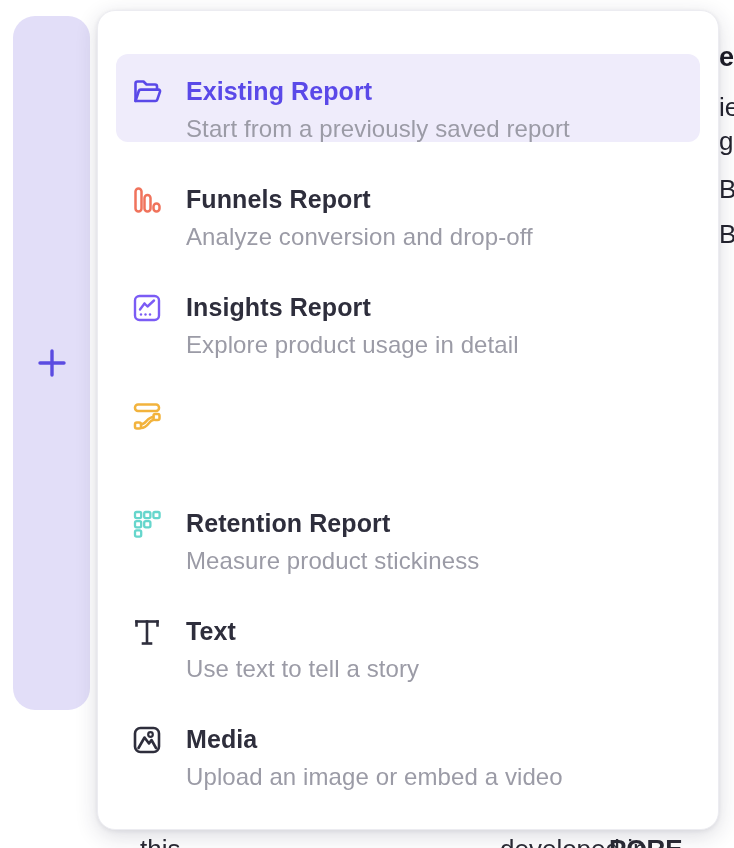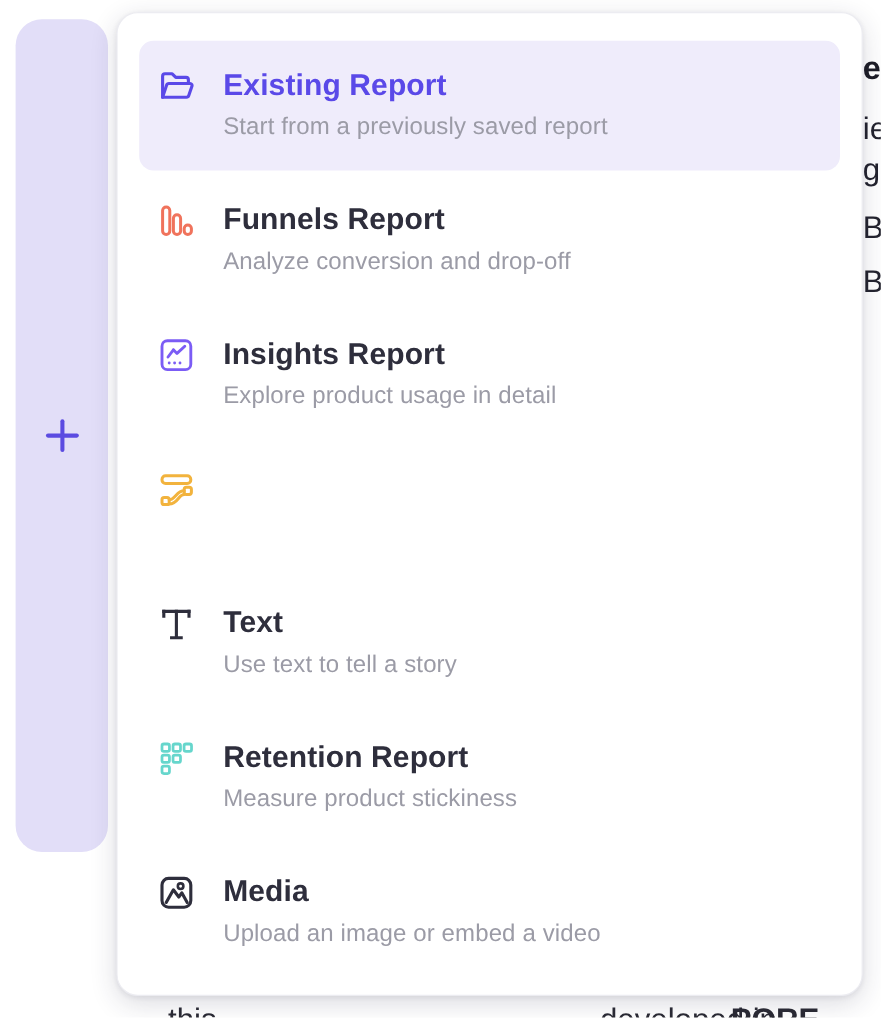--- a/index.html
+++ b/index.html
@@ -53,40 +53,41 @@
     background: #ffffff;
     border: 1px solid #ececf1;
     border-radius: 18px;
     box-shadow: 0 6px 22px rgba(40, 40, 70, 0.16), 0 1px 4px rgba(40,40,70,0.08);
     z-index: 2;
     padding: 23px 18px;
   }
   .menu-item {
     display: flex;
     gap: 22px;
-    height: 108px;
+    height: 88px;
     margin-bottom: 4px;
     padding: 22px 14px 0 14px;
     border-radius: 12px;
     cursor: pointer;
+    margin-top: 20px;
   }
   .menu-item.active { background: var(--active-item-bg, #EFECFB); }
   .mi-icon { width: 34px; height: 34px; flex: 0 0 34px; margin-top: -1px; }
   .mi-icon svg { width: 34px; height: 34px; display: block; }
   .mi-title {
     font-size: 25px;
     font-weight: 600;
     line-height: 30px;
     color: var(--title-text, #2E2E3C);
     letter-spacing: 0.1px;
   }
   .menu-item.active .mi-title { color: var(--accent-purple, #5A49E8); }
   .mi-desc {
     margin-top: 9px;
-    font-size: 20px;
+    font-size: 24px;
     font-weight: 400;
     color: var(--subtitle-text, #9B9BA6);
     letter-spacing: 0.1px;
   }
 
   
   .ic-folder    { color: var(--accent-purple, #5A49E8); }
   .ic-insights  { color: var(--insights-purple, #7B5CF5); }
   .ic-funnels   { color: var(--funnels-orange, #F0735C); }
   .ic-flows     { color: var(--flows-yellow, #F2B33D); }
@@ -170,52 +171,52 @@
         <rect x="5" y="5.5" width="24" height="6.5" rx="3"></rect>
         <rect x="23.5" y="15" width="6" height="6" rx="1.8"></rect>
         <rect x="5" y="23.5" width="6" height="6" rx="1.8"></rect>
         <path d="M11 25.5 C 16 25.5 17 18 23.5 18"></path>
         <path d="M11 29 C 18.5 29 18.5 21 23.5 21"></path>
       </svg>
     </span>
   </div>
 
   <div class="menu-item">
-    <span class="mi-icon ic-text">
-      <svg viewBox="0 0 34 34" fill="none" stroke="currentColor" stroke-width="2.6" stroke-linecap="square">
-        <path d="M6.5 6.5 h21"></path>
-        <path d="M6.5 6.5 v4 M27.5 6.5 v4"></path>
-        <path d="M17 6.5 v21"></path>
-        <path d="M13 28.5 h8"></path>
-      </svg>
-    </span>
-    <div class="mi-text">
-      <div class="mi-title">Text</div>
-      <div class="mi-desc">Use text to tell a story</div>
-    </div>
-  </div>
-
-  <div class="menu-item">
     <span class="mi-icon ic-retention">
       <svg viewBox="0 0 34 34" fill="none" stroke="currentColor" stroke-width="2.3" stroke-linejoin="round">
         <rect x="5" y="5" width="6.2" height="6.2" rx="1.6"></rect>
         <rect x="14.2" y="5" width="6.2" height="6.2" rx="1.6"></rect>
         <rect x="23.4" y="5" width="6.2" height="6.2" rx="1.6"></rect>
         <rect x="5" y="14.2" width="6.2" height="6.2" rx="1.6"></rect>
         <rect x="14.2" y="14.2" width="6.2" height="6.2" rx="1.6"></rect>
         <rect x="5" y="23.4" width="6.2" height="6.2" rx="1.6"></rect>
       </svg>
     </span>
     <div class="mi-text">
       <div class="mi-title">Retention Report</div>
       <div class="mi-desc">Measure product stickiness</div>
     </div>
   </div>
 
   <div class="menu-item">
+    <span class="mi-icon ic-text">
+      <svg viewBox="0 0 34 34" fill="none" stroke="currentColor" stroke-width="2.6" stroke-linecap="square">
+        <path d="M6.5 6.5 h21"></path>
+        <path d="M6.5 6.5 v4 M27.5 6.5 v4"></path>
+        <path d="M17 6.5 v21"></path>
+        <path d="M13 28.5 h8"></path>
+      </svg>
+    </span>
+    <div class="mi-text">
+      <div class="mi-title">Text</div>
+      <div class="mi-desc">Use text to tell a story</div>
+    </div>
+  </div>
+
+  <div class="menu-item">
     <span class="mi-icon ic-media">
       <svg viewBox="0 0 34 34" fill="none" stroke="currentColor" stroke-width="2.6" stroke-linejoin="round" stroke-linecap="round">
         <rect x="5" y="5" width="24" height="24" rx="5.5"></rect>
         <circle cx="20.5" cy="11.5" r="2.3" stroke-width="2.2"></circle>
         <path d="M8.5 25 L14.5 14.5 L19 20.5 L21.5 17 L26 25"></path>
       </svg>
     </span>
     <div class="mi-text">
       <div class="mi-title">Media</div>
       <div class="mi-desc">Upload an image or embed a video</div>

